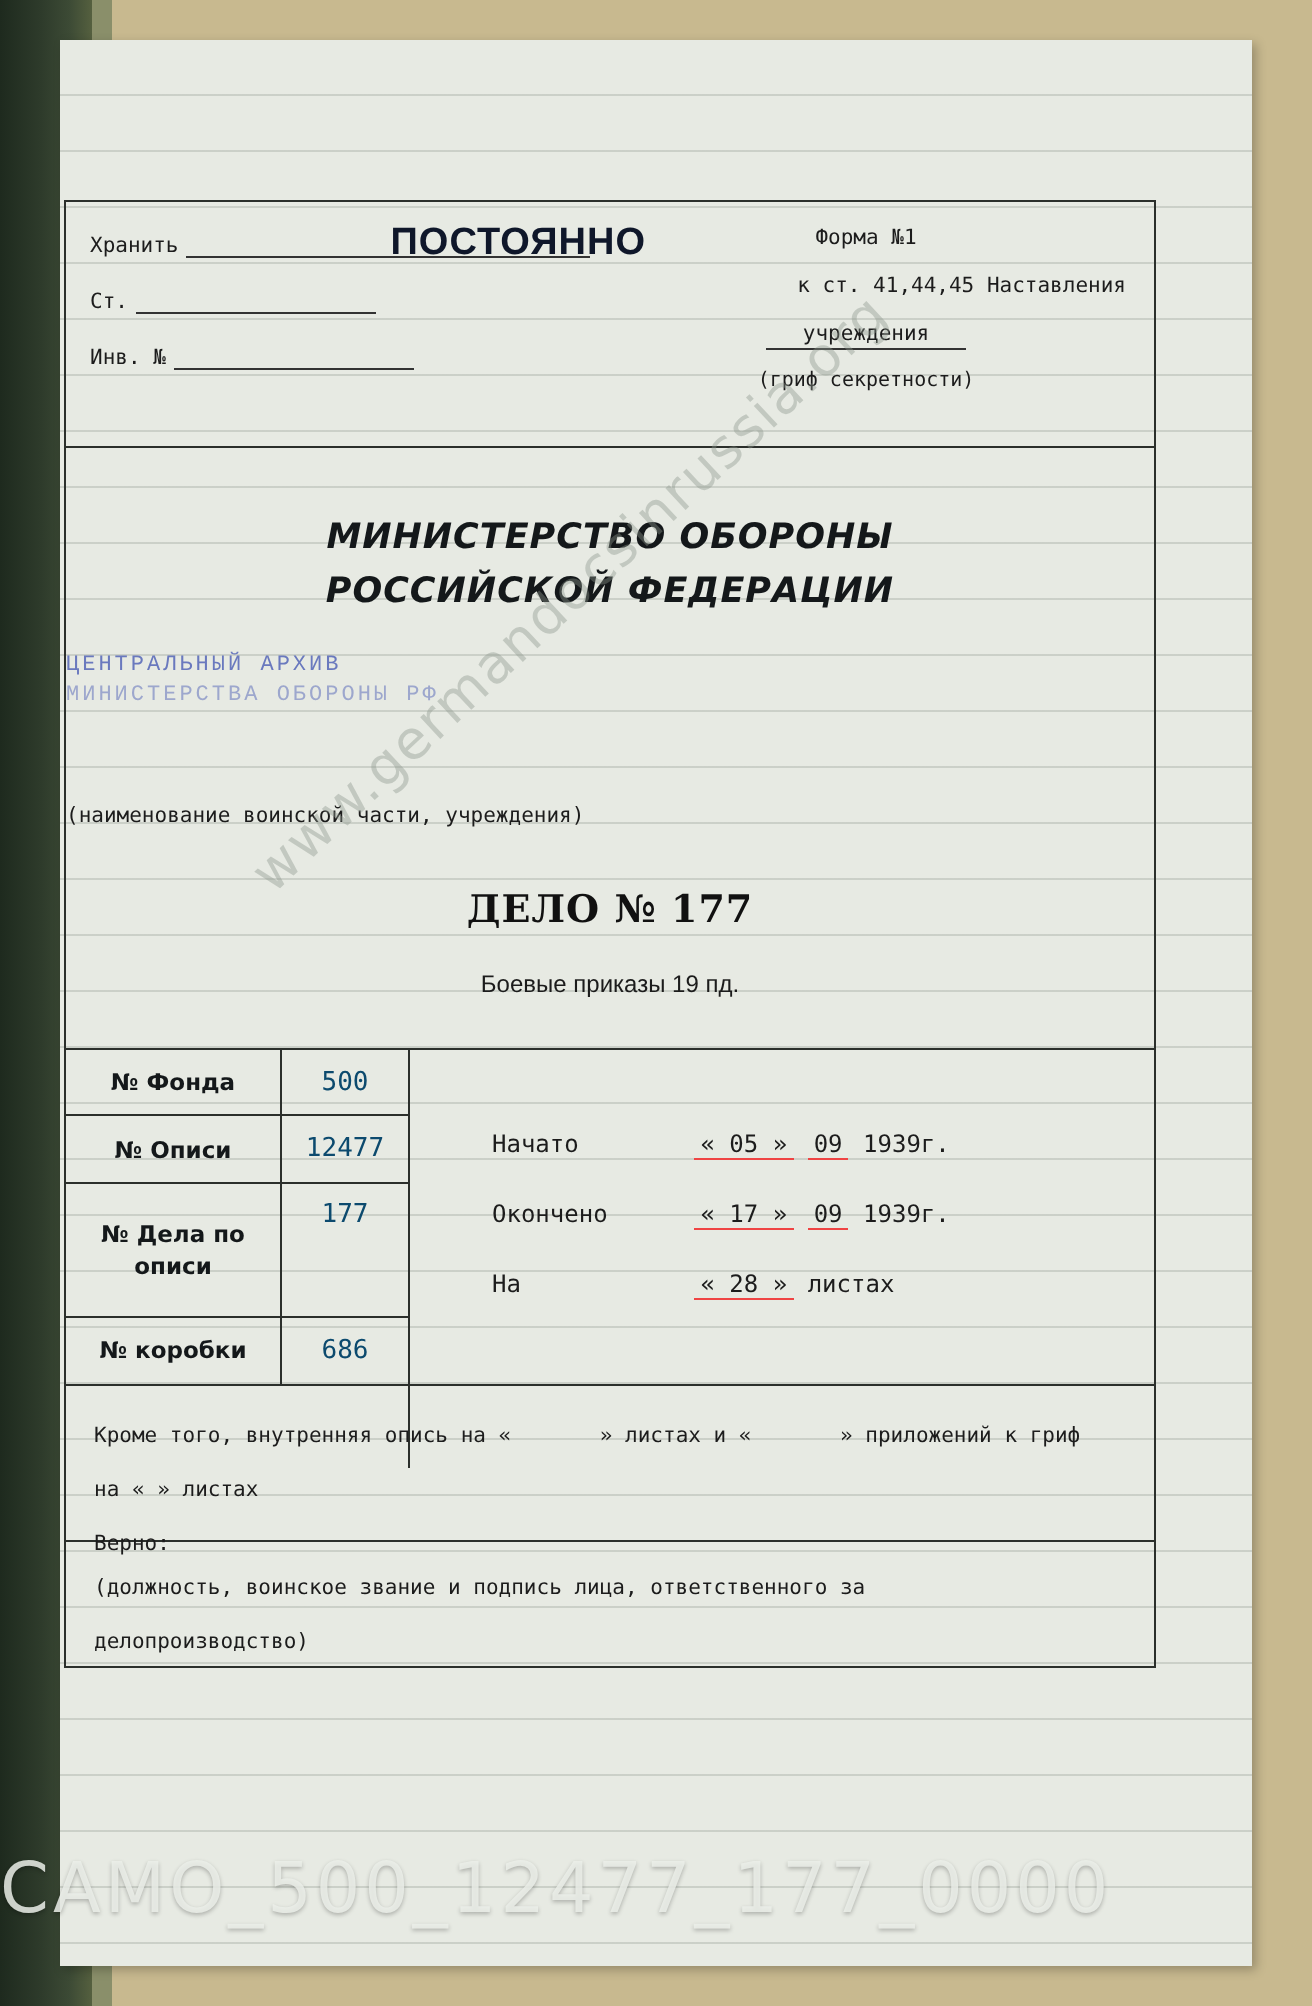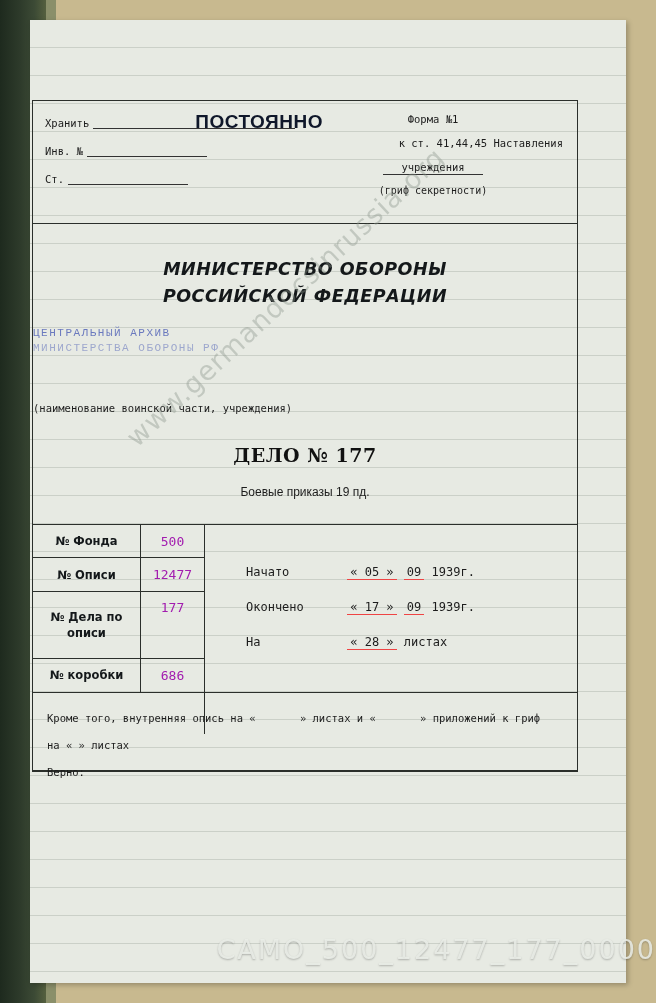--- a/index.html
+++ b/index.html
@@ -217,21 +217,21 @@
     text-align: center;
     line-height: 16px;
   }
   .fond-val {
     flex: 1;
     display: flex;
     align-items: center;
     justify-content: center;
     font-family: "DejaVu Sans Mono", monospace;
     font-size: 13px;
-    color: #a21caf;
+    color: #0c4a6e;
     text-align: right;
   }
   .fond-row.tall .fond-val { align-items: flex-start; padding-top: 8px; }
   .dates {
     position: absolute;
     left: 185px;
     top: 40px;
     font-family: "DejaVu Sans Mono", monospace;
     font-size: 12px;
     color: #1c1c1c;
@@ -277,23 +277,23 @@
     color: rgba(140,150,140,0.40);
     white-space: nowrap;
     pointer-events: none;
     letter-spacing: 1px;
   }
   .wm-bottom {
     position: absolute;
     left: 0;
     right: 0;
     bottom: 38px;
-    text-align: right;
+    text-align: left;
     font-family: "DejaVu Sans", sans-serif;
-    font-size: 27px;
+    font-size: 35px;
     letter-spacing: 2px;
     color: rgba(236,240,234,0.85);
     text-shadow: 0 1px 2px rgba(0,0,0,0.25);
     pointer-events: none;
   }
 </style>
 </head>
 <body>
 
 <div class="page">
@@ -307,25 +307,25 @@
 
       <div class="top-block row-line">
         <div class="top-left">
           <div class="fld">
             <span class="fld-label">Хранить</span>
             <span class="fld-line">
               <span class="permanent">ПОСТОЯННО</span>
             </span>
           </div>
           <div class="fld">
+            <span class="fld-label">Ст.</span>
+            <span class="fld-line short"></span>
+          </div>
+          <div class="fld">
             <span class="fld-label">Инв. №</span>
-            <span class="fld-line short"></span>
-          </div>
-          <div class="fld">
-            <span class="fld-label">Ст.</span>
             <span class="fld-line short"></span>
           </div>
         </div>
         <div class="top-right">
           <div class="l1">Форма №1</div>
           <div class="l2">к ст. 41,44,45 Наставления</div>
           <div class="l3">
             <span class="secret">учреждения</span>
           </div>
           <div class="l4">(гриф секретности)</div>
@@ -391,19 +391,23 @@
           <span>Кроме того, внутренняя опись на «</span>
           <span>&nbsp;&nbsp;&nbsp;&nbsp;&nbsp;</span>
           <span>» листах и «</span>
           <span>&nbsp;&nbsp;&nbsp;&nbsp;&nbsp;</span>
           <span>» приложений к гриф</span>
         </div>
         <div>на «        » листах</div>
         <div>Верно:</div>
       </div>
 
+      <div class="sig-block">
+        <div>(должность, воинское звание и подпись лица, ответственного за</div>
+        <div>делопроизводство)</div>
+      </div>
 
     </div>
   </div>
 
   <div class="wm-diag">www.germandocsinrussia.org</div>
   <div class="wm-bottom">CAMO_500_12477_177_0000</div>
 </div>
 
 </body></html>

